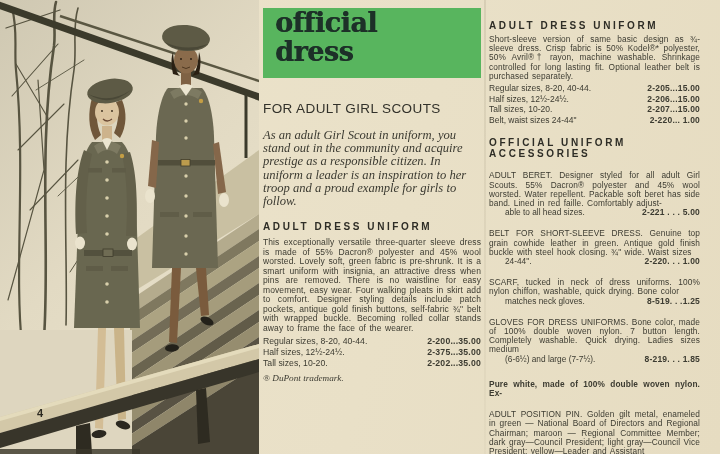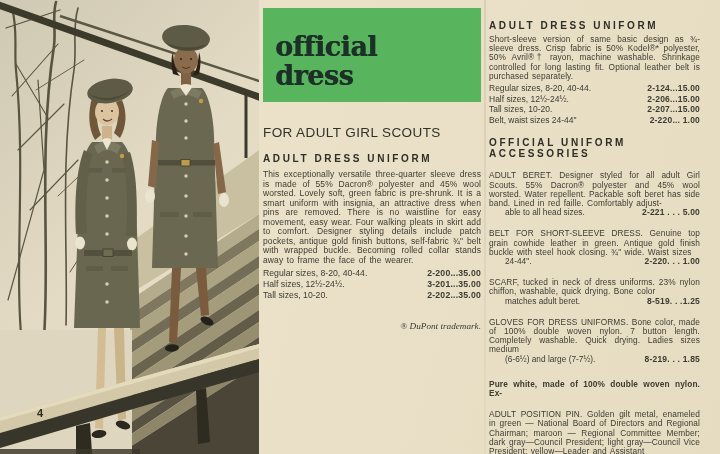--- a/index.html
+++ b/index.html
@@ -15,43 +15,43 @@
     position:absolute; left:37px; top:407px; font-size:11px; font-weight:bold;
     color:#2c2a21; letter-spacing:0.5px;
   }
   
   .crease {
     position:absolute; left:484px; top:0; width:2px; height:454px;
     background:linear-gradient(to bottom,rgba(110,100,75,.14),rgba(110,100,75,.04));
   }
   
   .col-mid { position:absolute; left:263px; top:8px; width:218px; }
-  .greenbox { background:#58b55e; padding:24px 12px 12px 12px; }
+  .greenbox { background:#58b55e; padding:0 12px 12px 12px; }
   .title-line {
     font-family:"DejaVu Serif",serif; font-weight:900; font-size:27px;
     line-height:29px; color:#1d3028; letter-spacing:-0.5px;
     text-shadow:0.5px 0 0 #1d3028;
   }
   .subtitle { margin-top:23px; font-size:13.5px; letter-spacing:0.4px; color:#32312a; }
   .intro {
     margin-top:13px; font-family:"Liberation Serif",serif; font-style:italic;
     font-size:12.6px; line-height:13.2px; color:#3b3a31; width:214px;
   }
   .h-section { font-size:10px; font-weight:bold; letter-spacing:2.6px; color:#2e2d26; }
   .col-mid .h-section { margin-top:13px; }
   .body-justified {
     margin:6px 0 0 0; font-size:8.5px; line-height:9.5px; text-align:justify;
     letter-spacing:0.1px; word-spacing:1px; color:#3c3b31;
   }
   .price-block { margin-top:3px; }
   .price-row { display:flex; justify-content:space-between; font-size:8.7px; line-height:11px; color:#3c3b31; }
   .price-row .val { font-weight:bold; letter-spacing:0.2px; }
   .foot-mid {
-    margin-top:20px; font-family:"Liberation Serif",serif; font-style:italic;
-    font-size:9.2px; color:#3b3a31;text-align:right;
+    margin-top:4px; font-family:"Liberation Serif",serif; font-style:italic;
+    font-size:9.2px; color:#3b3a31;
   }
   
   .col-right { position:absolute; left:489px; top:20px; width:211px; }
   .col-right .body-justified { margin-top:4px; font-size:8.3px; line-height:9.2px; }
   .col-right .price-block { margin-top:2px; }
   .col-right .price-row { font-size:8.5px; line-height:10.6px; }
   .acc-heading { margin-top:12px; }
   .acc-item { margin-top:12px; }
   .acc-item.cont { margin-top:0; }
   .tail-row { display:flex; justify-content:space-between; font-size:8.3px; line-height:9.2px; color:#3c3b31;padding-left:16px; }
@@ -213,53 +213,54 @@
 
   <div class="col-mid">
 
     <div class="greenbox">
       <div class="title-line">official</div>
       <div class="title-line">dress</div>
     </div>
 
     <div class="subtitle">FOR ADULT GIRL SCOUTS</div>
 
+    <p class="intro" style="margin-bottom:0;">As an adult Girl Scout in uniform, you stand out in the community and acquire prestige as a responsible citizen. In uniform a leader is an inspiration to her troop and a proud example for girls to follow.</p>
 
     <div class="h-section">ADULT DRESS UNIFORM</div>
 
     <p class="body-justified">This exceptionally versatile three-quarter sleeve dress is made of 55% Dacron® polyester and 45% wool worsted. Lovely soft, green fabric is pre-shrunk. It is a smart uniform with insignia, an attractive dress when pins are removed. There is no waistline for easy movement, easy wear. Four walking pleats in skirt add to comfort. Designer styling details include patch pockets, antique gold finish buttons, self-fabric ¾" belt with wrapped buckle. Becoming rolled collar stands away to frame the face of the wearer.</p>
 
     <div class="price-block">
       <div class="price-row">
         <span>Regular sizes, 8-20, 40-44.</span>
         <span class="val">2-200...35.00</span>
       </div>
       <div class="price-row">
         <span>Half sizes, 12½-24½.</span>
-        <span class="val">3-201...35.00</span>
+        <span class="val">2-375...35.00</span>
       </div>
       <div class="price-row">
         <span>Tall sizes, 10-20.</span>
         <span class="val">2-202...35.00</span>
       </div>
     </div>
 
     <div class="foot-mid">® DuPont trademark.</div>
   </div>
 
   <div class="col-right">
 
     <div class="h-section">ADULT DRESS UNIFORM</div>
 
     <p class="body-justified">Short-sleeve version of same basic design as ¾-sleeve dress. Crisp fabric is 50% Kodel®* polyester, 50% Avril®† rayon, machine washable. Shrinkage controlled for long lasting fit. Optional leather belt is purchased separately.</p>
 
     <div class="price-block">
       <div class="price-row">
         <span>Regular sizes, 8-20, 40-44.</span>
-        <span class="val">2-124...15.00</span>
+        <span class="val">2-205...15.00</span>
       </div>
       <div class="price-row">
         <span>Half sizes, 12½-24½.</span>
         <span class="val">2-206...15.00</span>
       </div>
       <div class="price-row">
         <span>Tall sizes, 10-20.</span>
         <span class="val">2-207...15.00</span>
       </div>
       <div class="price-row">
@@ -280,23 +281,23 @@
 
     <div class="acc-item">
       <p class="body-justified" style="margin-top:0;">BELT FOR SHORT-SLEEVE DRESS. Genuine top grain cowhide leather in green. Antique gold finish buckle with steel hook closing. ¾" wide. Waist sizes</p>
       <div class="tail-row">
         <span>24-44".</span>
         <span class="price">2-220. . .  1.00</span>
       </div>
     </div>
 
     <div class="acc-item">
-      <p class="body-justified" style="margin-top:0;">SCARF, tucked in neck of dress uniforms. 23% nylon chiffon, washable, quick drying. Bone color</p>
-      <div class="tail-row">
-        <span>matches adult beret.</span>
+      <p class="body-justified" style="margin-top:0;">SCARF, tucked in neck of dress uniforms. 100% nylon chiffon, washable, quick drying. Bone color</p>
+      <div class="tail-row">
+        <span>matches neck gloves.</span>
         <span class="price">8-519. . .1.25</span>
       </div>
     </div>
 
     <div class="acc-item">
       <p class="body-justified" style="margin-top:0;">GLOVES FOR DRESS UNIFORMS. Bone color, made of 100% double woven nylon. 7 button length. Completely washable. Quick drying. Ladies sizes medium</p>
       <div class="tail-row">
         <span>(6-6½) and large (7-7½).</span>
         <span class="price">8-219. . .  1.85</span>
       </div>

